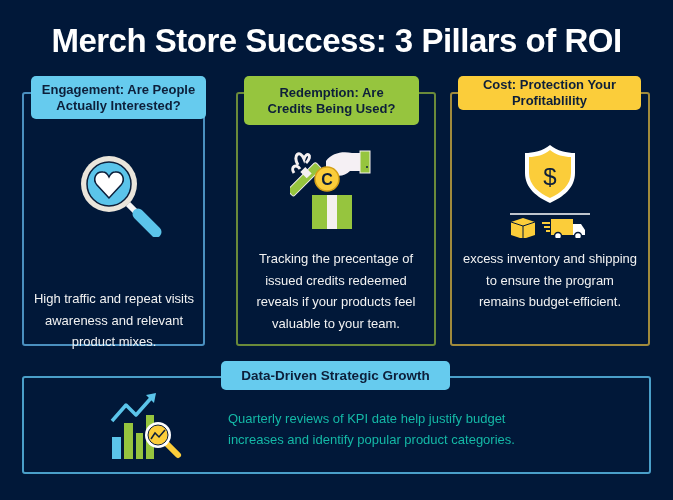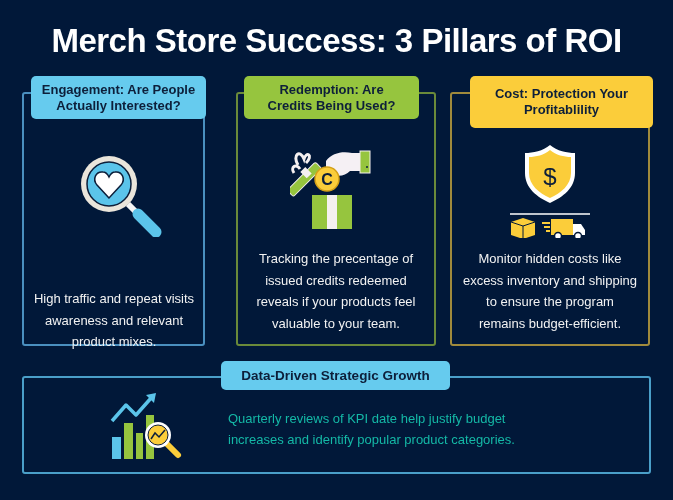--- a/index.html
+++ b/index.html
@@ -47,21 +47,21 @@
   <circle cx="31" cy="42" r="22" fill="#5bc4ea" stroke="#0d1f3a" stroke-width="1.5"></circle>
   <path d="M31 56 L19 43 C14 37 18 29 25 30 C28 30 30 33 31 35 C32 33 34 30 37 30 C44 29 48 37 43 43 Z" fill="#ffffff" stroke="#0d1f3a" stroke-width="1.5"></path>
 </svg>
 <div class="desc" style="left:28px; top:248px; width:172px;margin-top:40px;">
   <div>High traffic and repeat visits</div>
   <div>awareness and relevant</div>
   <div>product mixes.</div>
 </div>
 
 <div class="card green" style="left:236px; top:92px; width:200px; height:254px;"></div>
-<div class="tag green" style="left:244px; top:76px; width:175px; height:43px; flex-direction:column;">
+<div class="tag green" style="left:244px; top:76px; width:175px; height:49px; flex-direction:column;">
   <span>Redemption: Are</span>
   <span>Credits Being Used?</span>
 </div>
 <svg class="icon" style="left:290px; top:145px;" width="90" height="90" viewBox="0 0 90 90">
 
   <rect x="10" y="14" width="9" height="40" rx="2" fill="#96c53e" stroke="#f5f0f0" stroke-width="1" transform="rotate(45 14 34)"></rect>
   <path d="M8 20 C2 10 10 4 14 14 C16 6 24 10 16 18" fill="none" stroke="#f5f0f0" stroke-width="3"></path>
   <path d="M4 28 C0 22 6 18 10 24" fill="none" stroke="#f5f0f0" stroke-width="3"></path>
   <rect x="12" y="24" width="9" height="7" fill="#f5f0f0" transform="rotate(45 16 27)"></rect>
 
@@ -76,21 +76,21 @@
   <rect x="37" y="50" width="10" height="34" fill="#f5f0f0"></rect>
 </svg>
 <div class="desc" style="left:242px; top:248px; width:188px;">
   <div>Tracking the precentage of</div>
   <div>issued credits redeemed</div>
   <div>reveals if your products feel</div>
   <div>valuable to your team.</div>
 </div>
 
 <div class="card gold" style="left:450px; top:92px; width:200px; height:254px;"></div>
-<div class="tag gold" style="left:470px; top:76px; width:183px; height:52px; flex-direction:column;">
+<div class="tag gold" style="left:458px; top:76px; width:183px; height:34px; flex-direction:column;">
   <span>Cost: Protection Your</span>
   <span>Profitablility</span>
 </div>
 <svg class="icon" style="left:505px; top:143px;" width="90" height="95" viewBox="0 0 90 95">
   <path d="M45 2 C38 8 28 10 20 10 L20 30 C20 45 32 54 45 60 C58 54 70 45 70 30 L70 10 C62 10 52 8 45 2 Z" fill="#ffffff"></path>
   <path d="M45 7 C39 12 31 14 24 14 L24 30 C24 42 34 50 45 55 C56 50 66 42 66 30 L66 14 C59 14 51 12 45 7 Z" fill="#fbcd3a"></path>
   <text x="45" y="42" text-anchor="middle" font-family="Liberation Sans, sans-serif" font-weight="400" font-size="24" fill="#0d1f3a">$</text>
   <line x1="5" y1="71" x2="85" y2="71" stroke="#ffffff" stroke-width="1.5"></line>
 
   <path d="M6 79 L18 75 L30 79 L30 92 L18 96 L6 92 Z" fill="#fbcd3a"></path>
@@ -98,21 +98,20 @@
 
   <line x1="37" y1="80" x2="45" y2="80" stroke="#fbcd3a" stroke-width="2"></line>
   <line x1="39" y1="84" x2="45" y2="84" stroke="#fbcd3a" stroke-width="2"></line>
   <line x1="41" y1="88" x2="45" y2="88" stroke="#fbcd3a" stroke-width="2"></line>
   <rect x="46" y="76" width="22" height="16" fill="#fbcd3a"></rect>
   <path d="M68 81 L76 81 L80 87 L80 92 L68 92 Z" fill="#ffffff"></path>
   <circle cx="53" cy="93" r="3.5" fill="#ffffff" stroke="#011839" stroke-width="1.5"></circle>
   <circle cx="73" cy="93" r="3.5" fill="#ffffff" stroke="#011839" stroke-width="1.5"></circle>
 </svg>
 <div class="desc" style="left:456px; top:248px; width:188px;">
-  <div>Monitor hidden costs like</div>
   <div>excess inventory and shipping</div>
   <div>to ensure the program</div>
   <div>remains budget-efficient.</div>
 </div>
 
 <div class="card blue" style="left:22px; top:376px; width:629px; height:98px; border-color:#4a9fc9;"></div>
 <div class="tag blue" style="left:221px; top:361px; width:229px; height:29px; font-size:13.5px;">Data-Driven Strategic Growth</div>
 <svg class="icon" style="left:108px; top:393px;" width="80" height="70" viewBox="0 0 80 70">
   <polyline points="4,28 18,12 28,22 44,4" fill="none" stroke="#5bc4ea" stroke-width="3.5" stroke-linejoin="round"></polyline>
   <path d="M38 2 L48 0 L46 10 Z" fill="#5bc4ea"></path>

